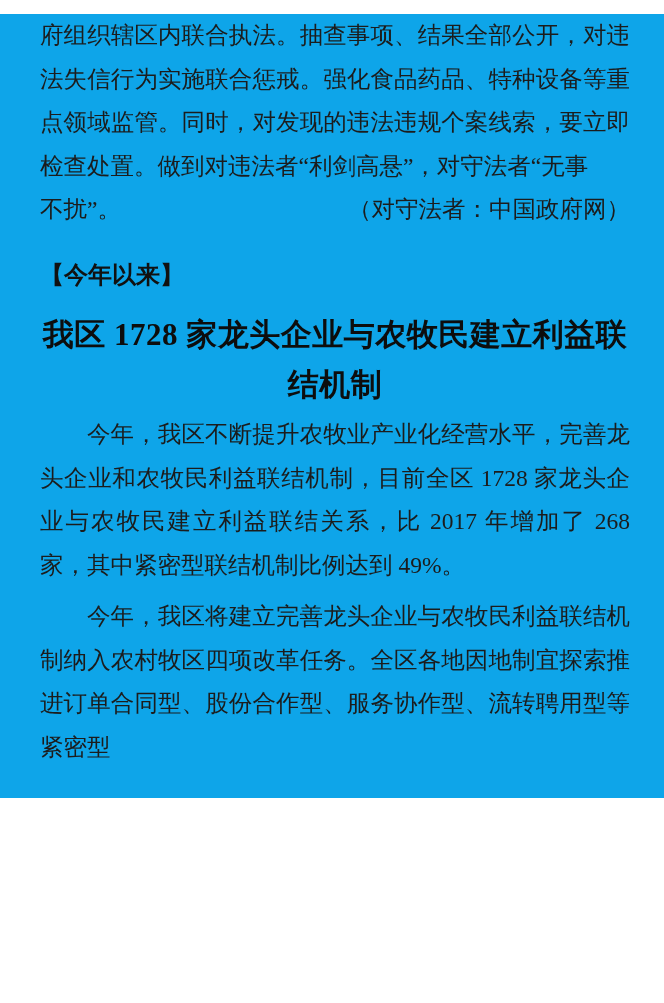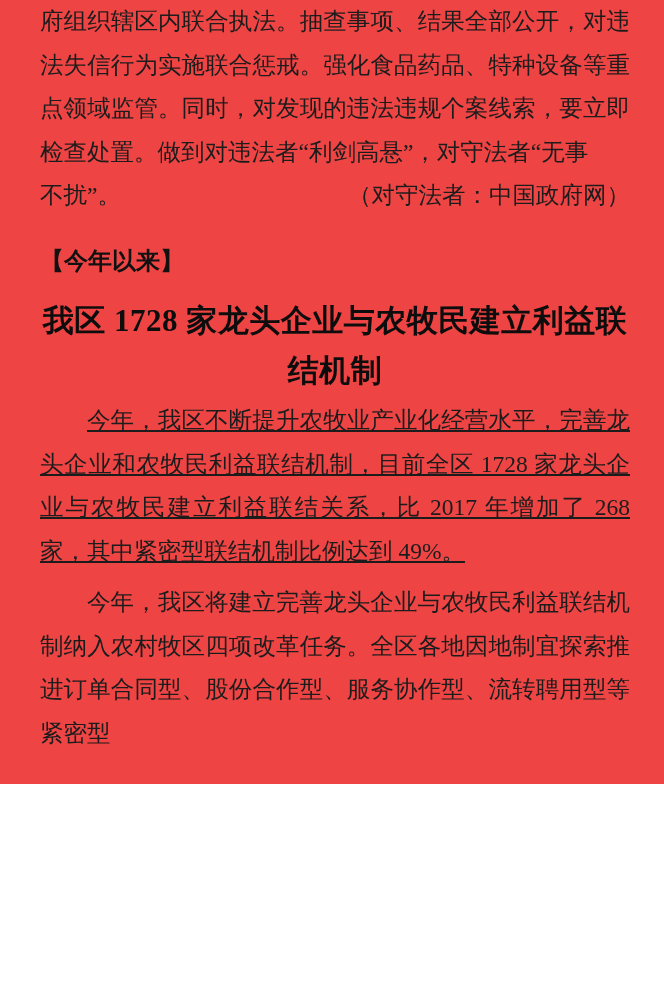--- a/index.html
+++ b/index.html
@@ -4,24 +4,25 @@
 <style>
   * { margin: 0; padding: 0; box-sizing: border-box; }
   html, body {
     background: #ffffff;
     font-family: "Liberation Serif", "DejaVu Serif", serif;
   }
   .page {
     position: relative;
     width: 664px;
     height: 784px;
-    background: #ef4444;
+    background: #0ea5e9;
     color: #1c1c1c;
     overflow: hidden;
     padding: 0 34px 0 40px;
+    margin-top: 14px;
   }
   .content {
     width: 590px;
   }
   .body-text {
     font-size: 23.5px;
     line-height: 43.5px;
     text-align: justify;
     text-justify: inter-character;
     color: #1c1c1c;
@@ -52,21 +53,21 @@
     letter-spacing: 0.5px;
   }
   .article p {
     font-size: 23.5px;
     line-height: 43.5px;
     text-align: justify;
     text-justify: inter-character;
     text-indent: 2em;
     color: #1c1c1c;
   }
-  .article p:first-of-type { margin-top: 3px; text-decoration: underline; }
+  .article p:first-of-type { margin-top: 3px; }
   .article p + p { margin-top: 8px; }
   .page-number {
     position: absolute;
     top: 972px;
     left: 0;
     width: 664px;
     text-align: center;
     font-size: 18px;
     line-height: 24px;
     color: #222222;

